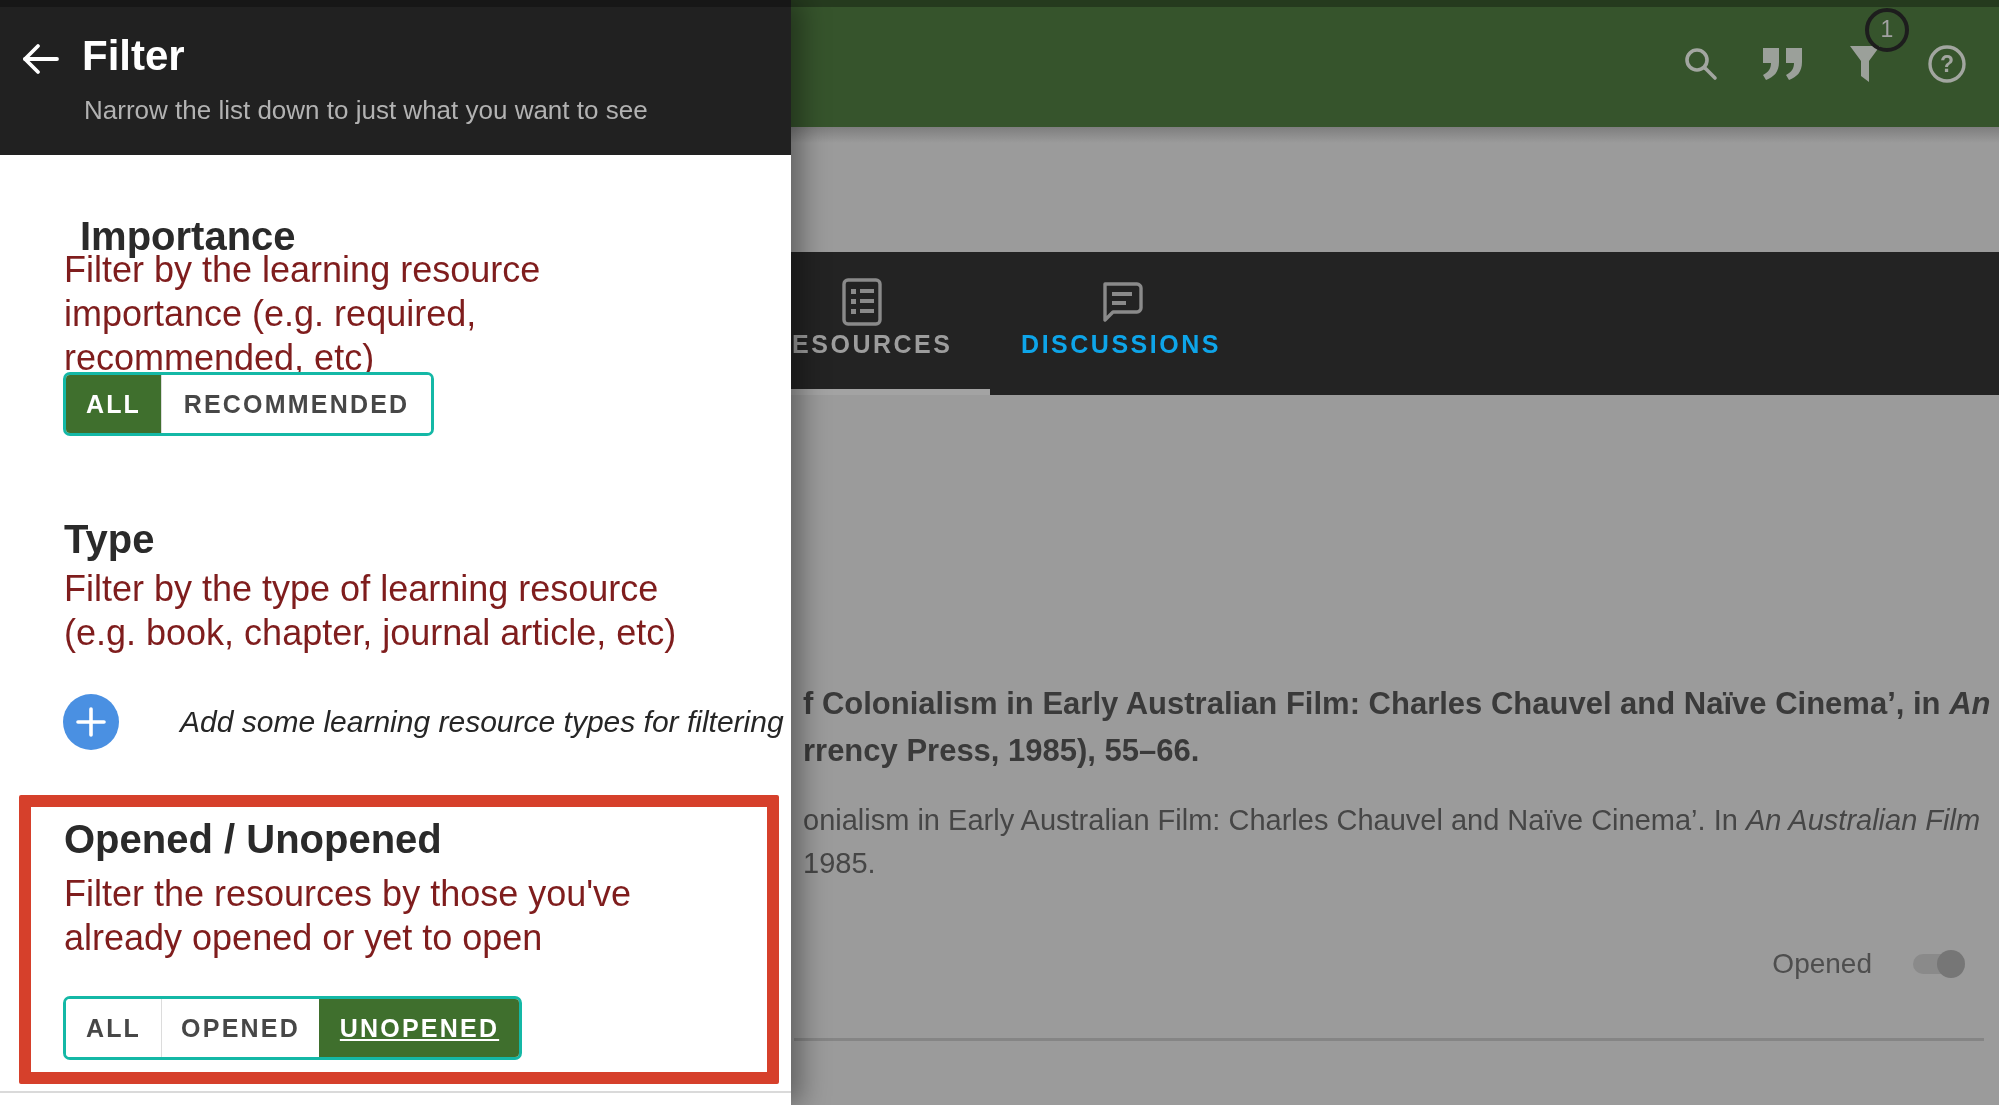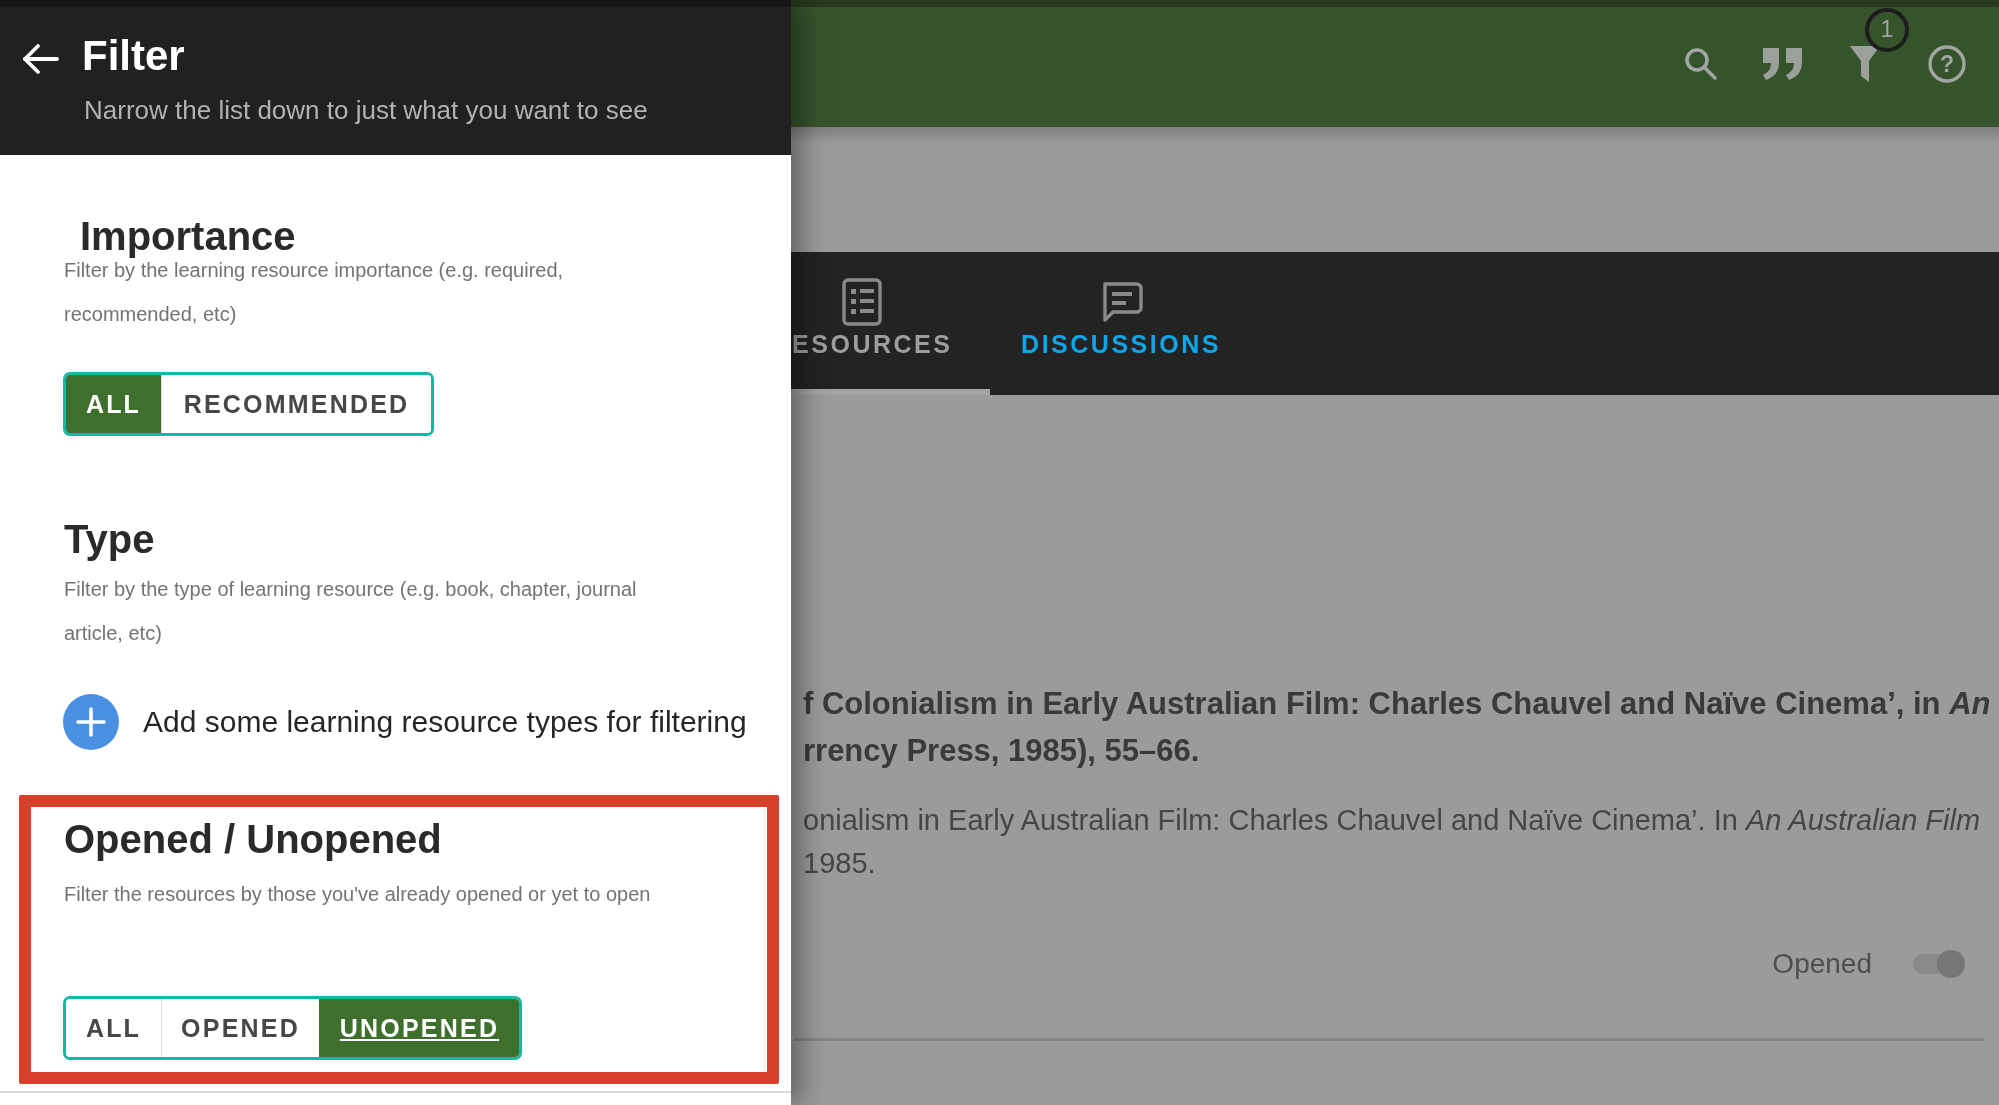--- a/index.html
+++ b/index.html
@@ -41,29 +41,29 @@
 
   
   .panel { position:absolute; left:0; top:0; width:791px; height:1105px; background:#ffffff;
            box-shadow:10px 0 26px rgba(0,0,0,.38); z-index:10;padding-left:25px; }
   .panel-header { position:absolute; left:0; top:0; width:791px; height:155px; background:#212121; }
   .back-btn { position:absolute; left:18px; top:38px; width:46px; height:42px; display:flex; align-items:center; justify-content:center; cursor:pointer; }
   .panel-title { position:absolute; left:82px; top:32px; font-size:42px; font-weight:bold; color:#ffffff; }
   .panel-subtitle { position:absolute; left:84px; top:95px; font-size:26px; color:#b2b2b2; }
 
   .sec-heading { position:absolute; left:64px; font-size:40px; font-weight:bold; color:#2a2a2a; white-space:nowrap; }
-  .sec-desc { position:absolute; left:64px; width:630px; font-size:20px; line-height:44px; color:#737373; }
+  .sec-desc { position:absolute; left:64px; width:630px; font-size:36px; line-height:44px; color:#7f1d1d; }
 
   .btn-group { position:absolute; left:63px; display:flex; height:64px; border:3px solid #14b8a6; border-radius:7px; overflow:hidden; background:#fff; }
   .seg-btn { display:flex; align-items:center; justify-content:center; font-size:25px; font-weight:bold;
              letter-spacing:2.2px; color:#474747; background:#ffffff; cursor:pointer; }
   .seg-btn + .seg-btn { border-left:1px solid #dcdcdc; }
   .seg-btn.selected { background:#3f6f2d; color:#ffffff; border-left-color:#3f6f2d; }
 
-  .add-row { position:absolute; left:63px; top:694px; height:56px; display:flex; align-items:center; gap:24px; cursor:pointer; }
+  .add-row { position:absolute; left:63px; top:694px; height:56px; display:flex; align-items:center; gap:61px; cursor:pointer;font-style:italic; }
   .add-circle { width:56px; height:56px; border-radius:50%; background:#4a90e2; display:flex; align-items:center; justify-content:center; }
   .add-label { font-size:30px; color:#262626; white-space:nowrap; }
 
   .highlight-box { position:absolute; left:19px; top:795px; width:760px; height:289px;
                    border:12px solid #d6402b; border-radius:2px; z-index:20; pointer-events:none; }
   .panel-bottom-divider { position:absolute; left:0; top:1091px; width:791px; height:2px; background:#dadada; }
 </style>
 </head>
 <body>
 

